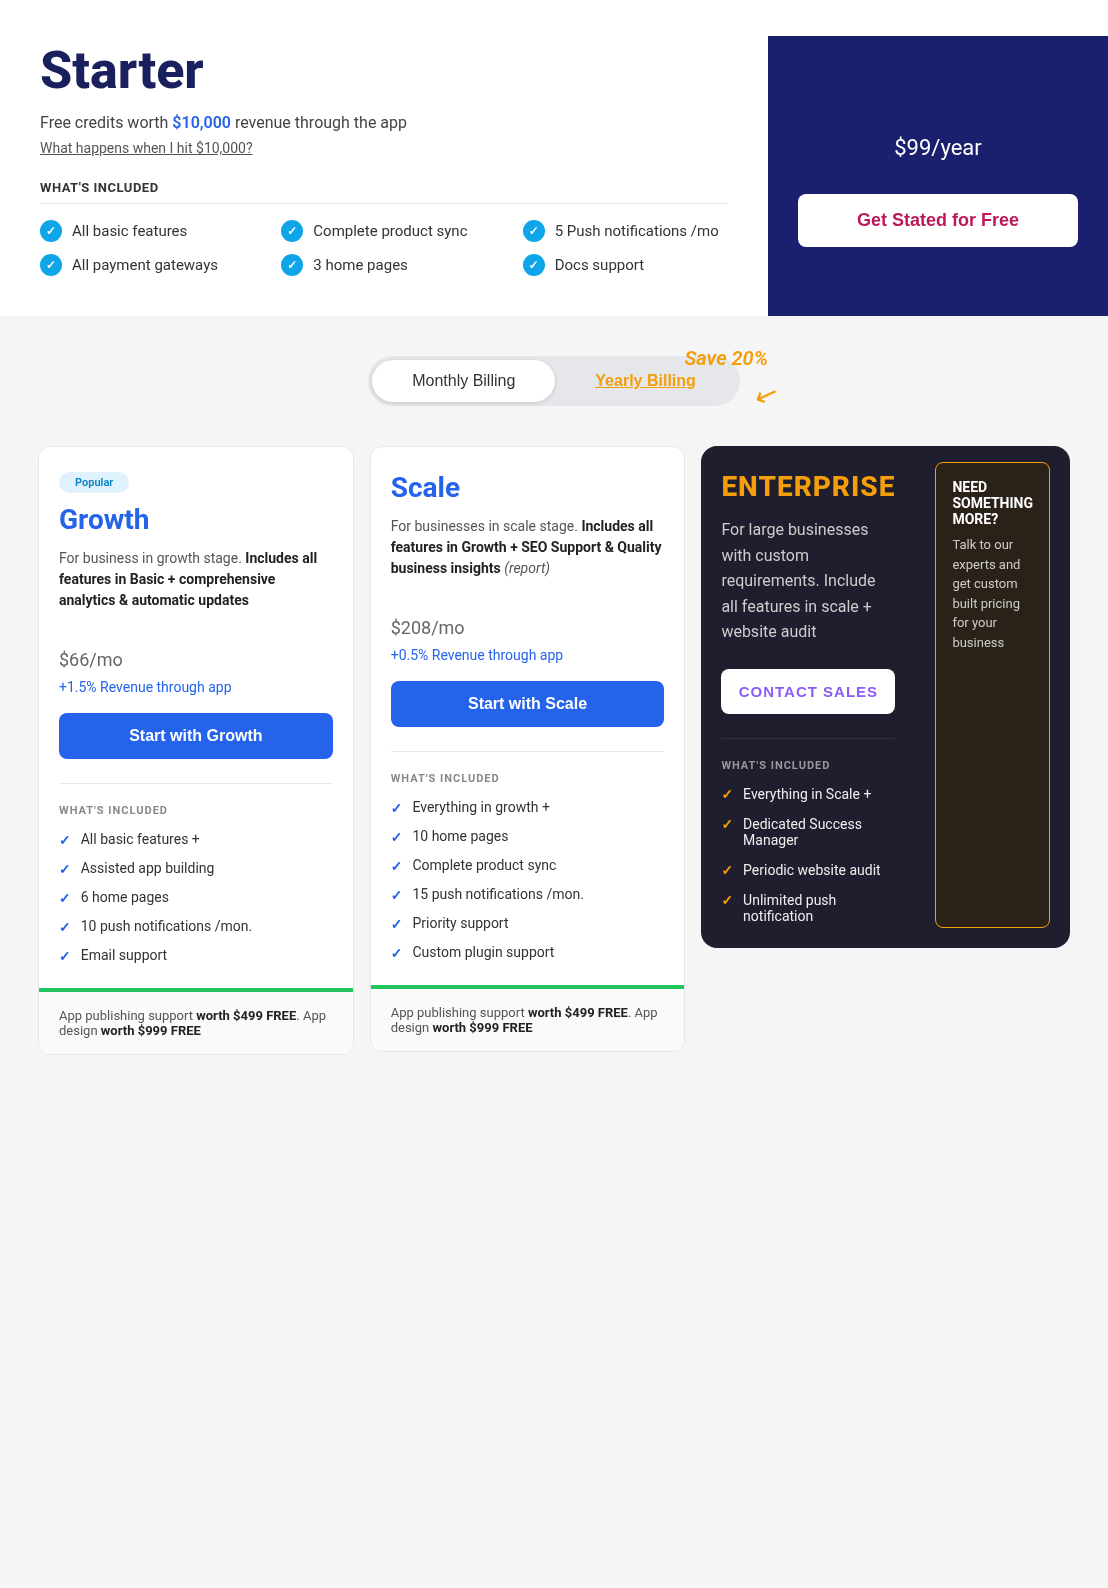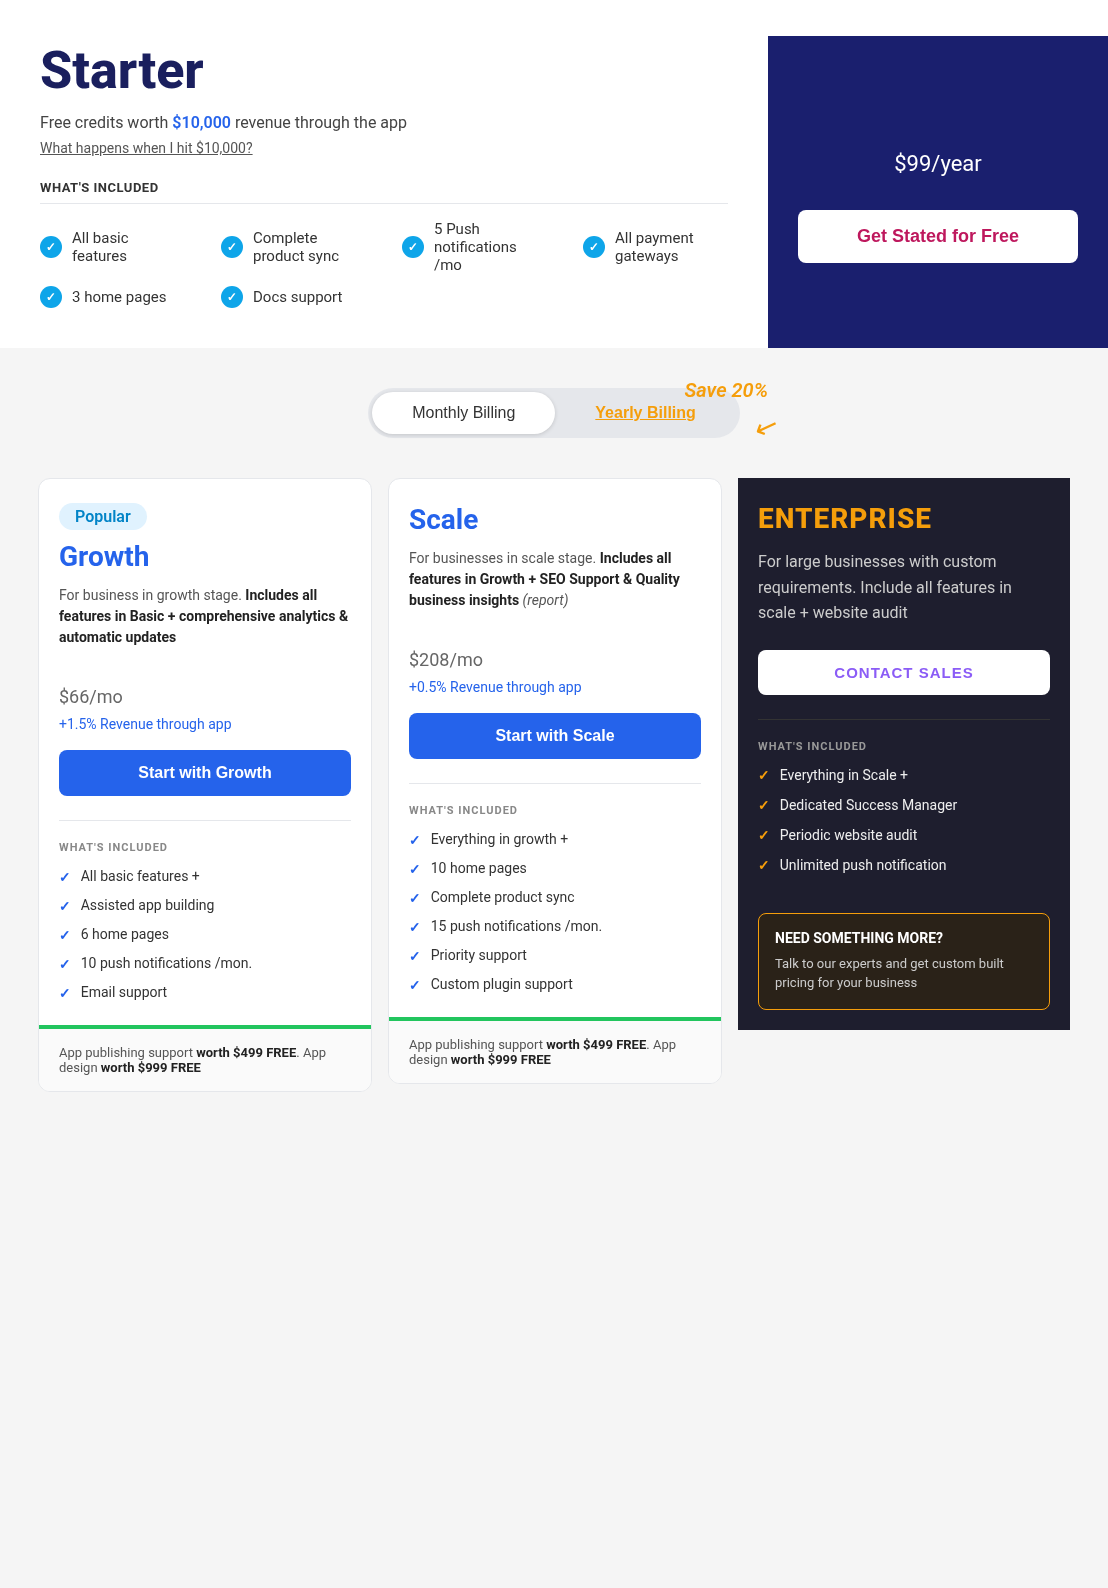--- a/index.html
+++ b/index.html
@@ -47,21 +47,21 @@
       font-size: 13px;
       font-weight: 700;
       color: #333;
       letter-spacing: 0.5px;
       margin-bottom: 16px;
       padding-bottom: 8px;
       border-bottom: 1px solid #e5e7eb;
     }
     .features-grid {
       display: grid;
-      grid-template-columns: 1fr 1fr 1fr 1fr;
+      grid-template-columns: 1fr 1fr 1fr;
       gap: 12px 36px;
     }
     .feature-item {
       display: flex;
       align-items: center;
       gap: 10px;
       font-size: 15px;
       color: #333;
     }
     .check-circle {
@@ -187,21 +187,21 @@
     }
     .plan-card-inner {
       padding: 24px 20px;
     }
     .popular-badge {
       display: inline-block;
       background: #e0f2fe;
       color: #0284c7;
       border-radius: 20px;
       padding: 4px 16px;
-      font-size: 16px;
+      font-size: 11px;
       font-weight: 600;
       margin-bottom: 10px;
     }
     .plan-name {
       font-size: 28px;
       font-weight: 700;
       color: #2563eb;
       margin-bottom: 12px;
     }
     .plan-desc {
@@ -284,26 +284,26 @@
       color: #555;
       background: #fafafa;
     }
     .plan-footer strong {
       color: #222;
     }
 
     
     .enterprise-card {
       background: #1e1e2e;
-      border-radius: 0;
+      border-radius: 16px;
       flex: 1;
       margin: 0 8px;
       color: white;
       display: flex;
-      flex-direction: column;
+      flex-direction: row;
     }
     .enterprise-inner {
       padding: 24px 20px;
       flex: 1;
     }
     .enterprise-name {
       font-size: 28px;
       font-weight: 800;
       color: #f59e0b;
       letter-spacing: 1px;

